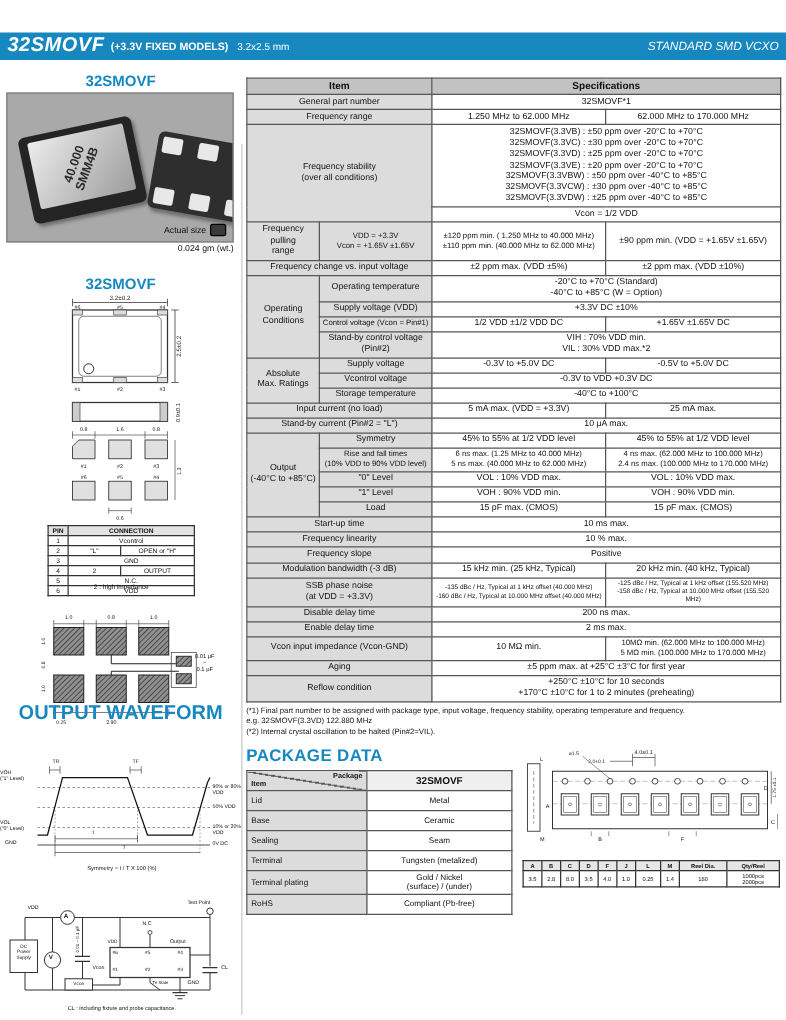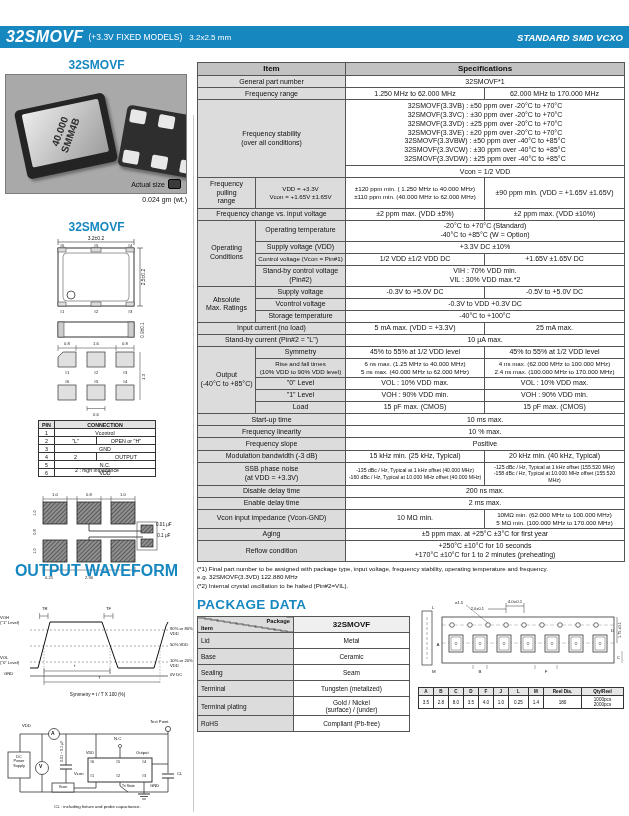--- a/index.html
+++ b/index.html
@@ -9,23 +9,23 @@
 
   
   .topbar { position:absolute; top:0; left:0; right:0; height:26px; display:flex; align-items:center; justify-content:space-between; padding:0 4px; }
   .doc-title { font-size:15px; font-weight:bold; letter-spacing:-0.2px; }
   .badges { display:flex; gap:2px; align-items:center; }
   .badge { border:1.3px solid #444; border-radius:5px; padding:2px 4px; font-size:6.5px; font-weight:bold; background:#fff; white-space:nowrap; }
   .badge-dark { background:#0d0d0d; color:#fff; border:1.3px solid #0d0d0d; border-radius:2px; font-size:7px; padding:2.5px 5px; }
 
   .banner { position:absolute; top:26px; left:0; right:0; height:22px; background:#1787c0; color:#fff; display:flex; align-items:center; padding:0 6px; }
   .banner-model { font-size:16px; font-weight:bold; font-style:italic; letter-spacing:0.4px; }
-  .banner-sub { font-size:8.5px; margin-left:5px; }
+  .banner-sub { font-size:8.5px; margin-left:5px;font-weight:bold; }
   .banner-size { font-size:8px; margin-left:7px; }
-  .banner-right { margin-left:auto; font-size:9.5px; font-weight:bold; font-style:italic; }
+  .banner-right { margin-left:auto; font-size:9.5px; font-weight:normal; font-style:italic; }
 
   .teal { color:#1787c0; font-weight:bold; }
   .cdiv { position:absolute; left:193px; top:115px; width:1px; height:697px; background:#c9c9c9; }
 
   
   .lt { position:absolute; left:0; width:193px; text-align:center; }
   .photo-box { position:absolute; left:5px; top:74px; width:182px; height:120px; background:#a9a9a9; border:1px solid #7d7d7d; overflow:hidden; }
   .chip1 { position:absolute; left:14px; top:26px; width:92px; height:70px; background:#242424; border-radius:5px; transform:rotate(-12deg); box-shadow:2px 3px 3px rgba(0,0,0,.35); }
   .chip1-lid { position:absolute; left:7px; top:5px; right:7px; bottom:11px; background:linear-gradient(135deg,#ececec,#9d9d9d); border-radius:2px; display:flex; align-items:center; justify-content:center; }
   .chip1-mark { transform:rotate(-58deg); font-size:10px; font-weight:bold; color:#2b2b2b; line-height:1.05; text-align:center; white-space:pre-line; }

